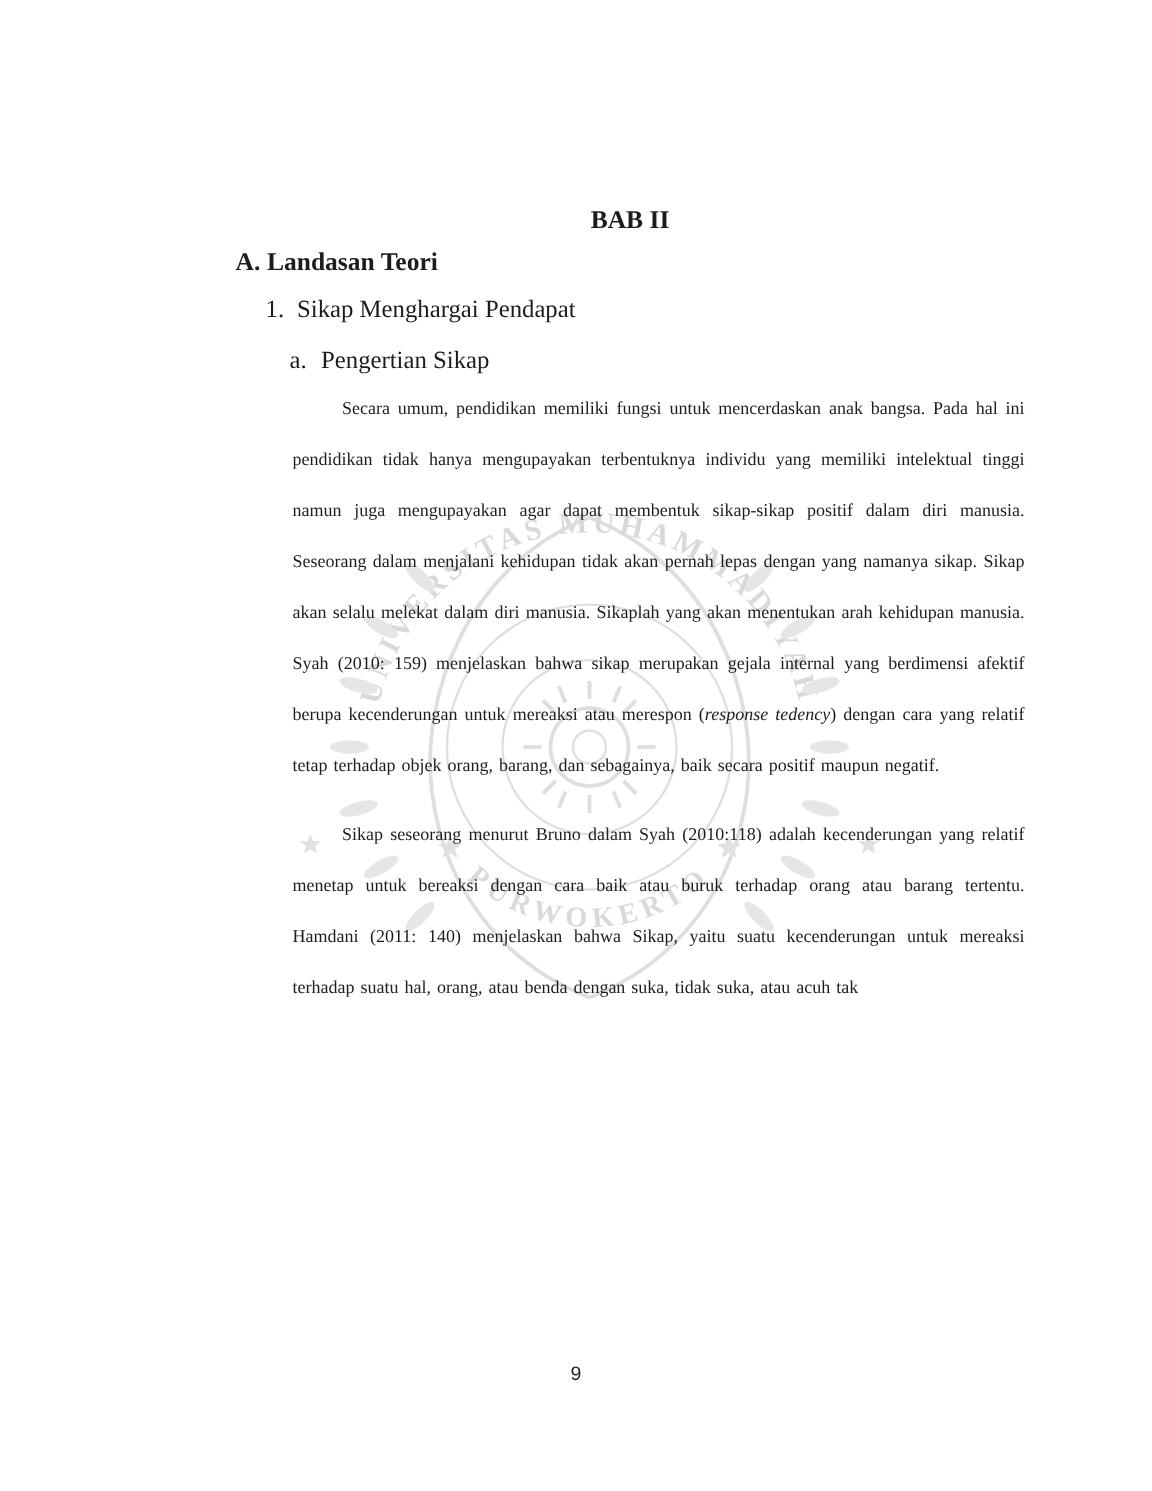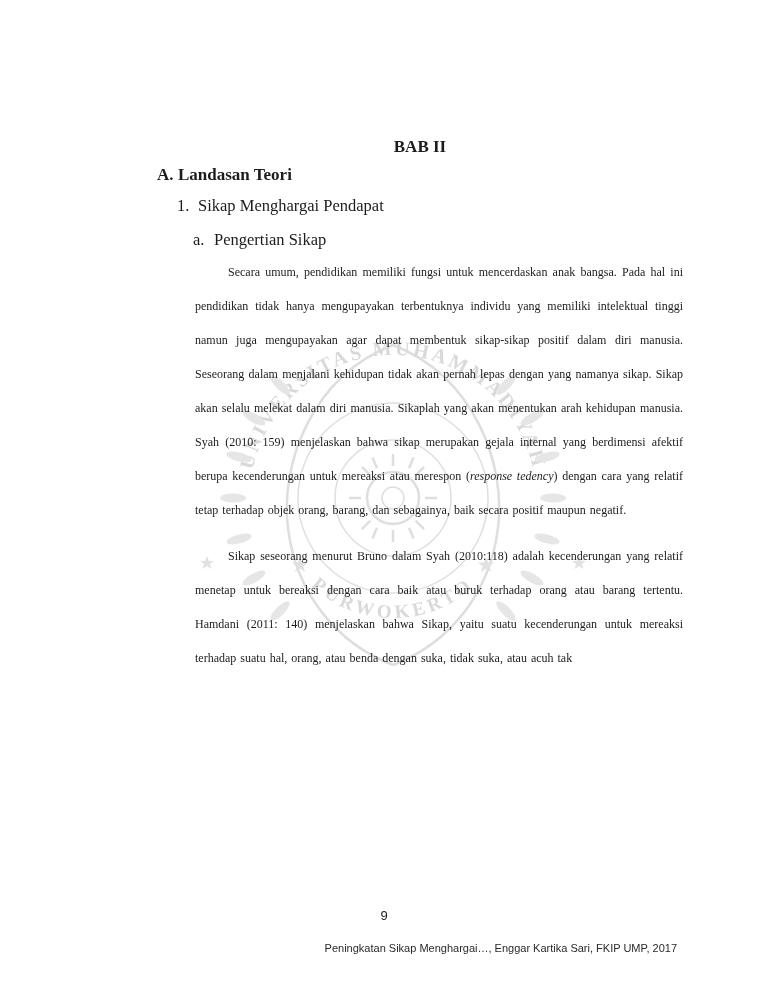--- a/index.html
+++ b/index.html
@@ -178,15 +178,14 @@
       <span class="li-label">a.</span><span>Pengertian Sikap</span>
     </div>
 
     <p class="body-par par-1"><span>Secara umum, pendidikan memiliki fungsi untuk mencerdaskan anak bangsa. Pada hal ini pendidikan tidak hanya mengupayakan terbentuknya individu yang memiliki intelektual tinggi namun juga mengupayakan agar dapat membentuk sikap-sikap positif dalam diri manusia. Seseorang dalam menjalani kehidupan tidak akan pernah lepas dengan yang namanya sikap. Sikap akan selalu melekat dalam diri manusia. Sikaplah yang akan menentukan arah kehidupan manusia. Syah (2010: 159) menjelaskan bahwa sikap merupakan gejala internal yang berdimensi afektif berupa kecenderungan untuk mereaksi atau merespon (</span><span class="italic">response tedency</span><span>) dengan cara yang relatif tetap terhadap objek orang, barang, dan sebagainya, baik secara positif maupun negatif.</span></p>
 
     <p class="body-par par-2">Sikap seseorang menurut Bruno dalam Syah (2010:118) adalah kecenderungan yang relatif menetap untuk bereaksi dengan cara baik atau buruk terhadap orang atau barang tertentu. Hamdani (2011: 140) menjelaskan bahwa Sikap, yaitu suatu kecenderungan untuk mereaksi terhadap suatu hal, orang, atau benda dengan suka, tidak suka, atau acuh tak</p>
   </div>
 
   <div class="page-number">9</div>
 
-  <div class="footer-note">Peningkatan Sikap Menghargai…, Enggar Kartika Sari, FKIP UMP, 2017</div>
 
 </div>
 
 </body></html>

